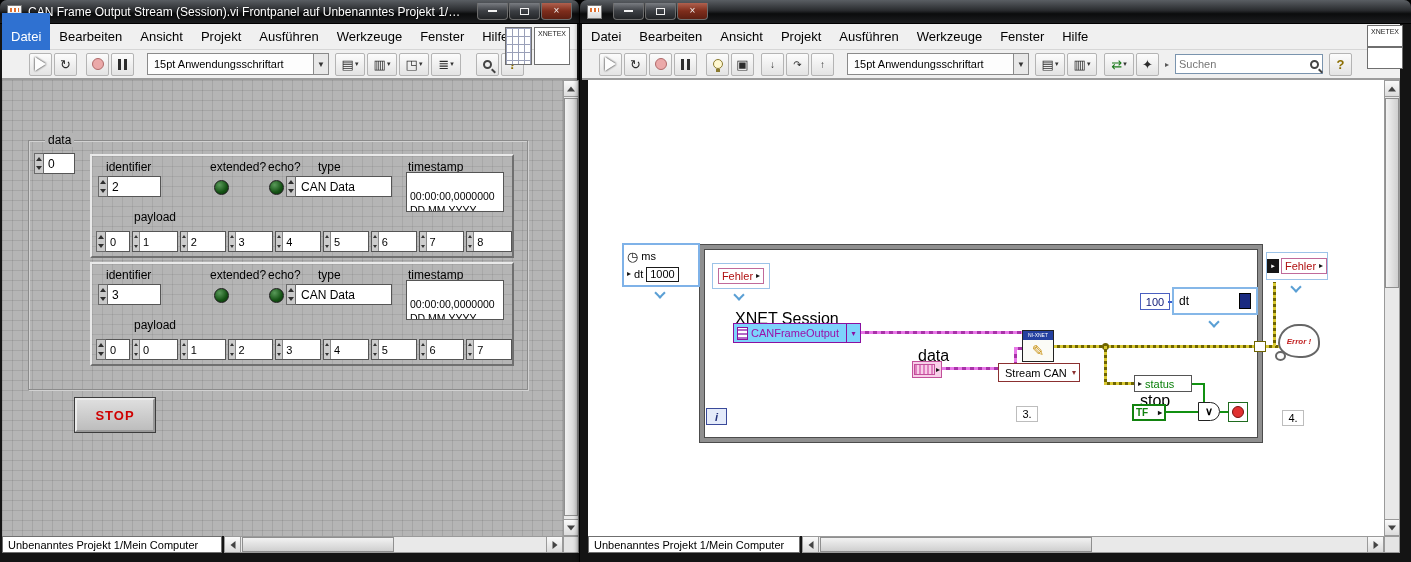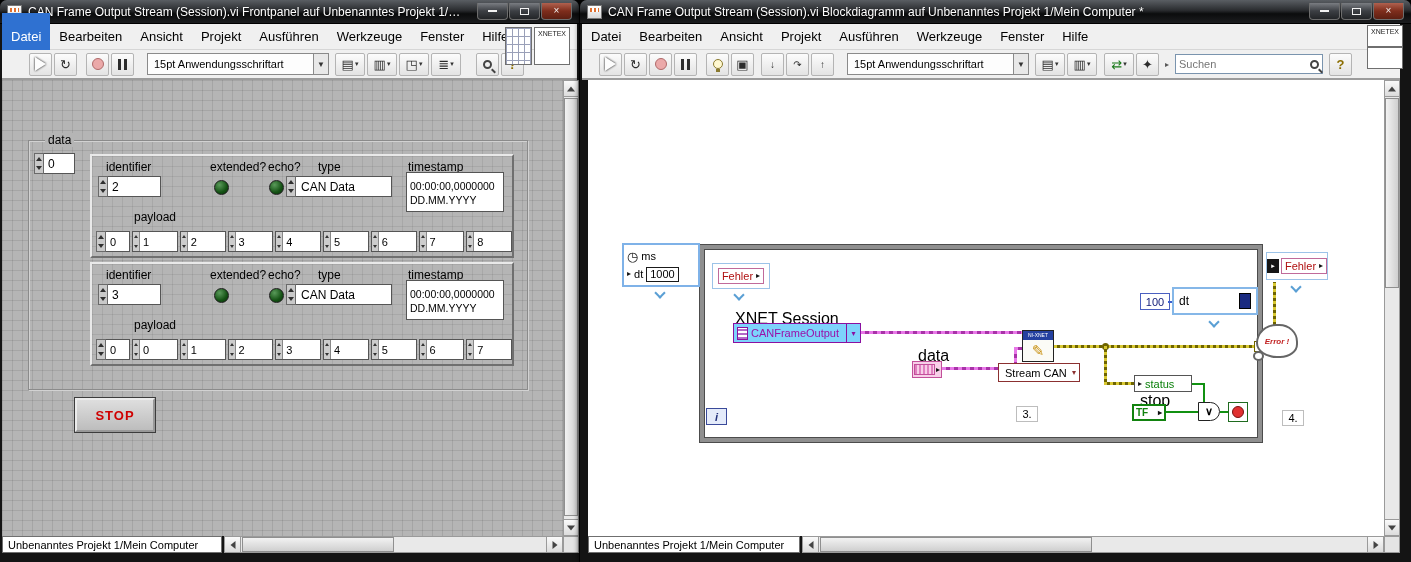--- a/index.html
+++ b/index.html
@@ -52,21 +52,21 @@
   .frame3d{position:absolute;border:2px solid;border-color:#e9e9e9 #6f6f6f #6f6f6f #e9e9e9;background:#b5b5b5;
     background-image:linear-gradient(to right,rgba(0,0,0,.07) 1px,transparent 1px),linear-gradient(to bottom,rgba(0,0,0,.07) 1px,transparent 1px);background-size:10px 10px}
   .ctl{position:absolute;display:flex;align-items:stretch}
   .spin{width:10px;border:1px solid #6a6a6a;background:#c9c9c9;position:relative;flex:0 0 auto}
   .spin::before{content:"";position:absolute;left:1px;top:3px;border-left:3px solid transparent;border-right:3px solid transparent;border-bottom:4px solid #2f2f2f}
   .spin::after{content:"";position:absolute;left:1px;bottom:3px;border-left:3px solid transparent;border-right:3px solid transparent;border-top:4px solid #2f2f2f}
   .numbox{background:#fff;border:1px solid #555;border-left:none;font-size:12px;display:flex;align-items:center;padding:0 4px;color:#000}
   .led{position:absolute;width:15px;height:15px;border-radius:50%;border:1px solid #1d1d1d;
     background:radial-gradient(circle at 35% 30%,#5a9a5a,#145214 60%,#0a320a)}
   .combo{background:#fff;border:1px solid #555;border-left:none;font-size:12px;display:flex;align-items:center;padding:0 5px;color:#000}
-  .tsbox{position:absolute;background:#fff;border:1px solid #555;font-size:10.5px;line-height:1.35;padding:6px 3px;color:#000;overflow:hidden;white-space:nowrap}
+  .tsbox{position:absolute;background:#fff;border:1px solid #555;font-size:10.5px;line-height:1.35;padding:16px 3px;color:#000;overflow:hidden;white-space:nowrap}
   .prow{position:absolute;display:flex;gap:2px}
   .pcell{flex:1;display:flex;align-items:stretch;background:#fff;border:1px solid #555;height:21px}
   .pcell .pspin{width:7px;border-right:1px solid #888;background:#cdcdcd;position:relative;flex:0 0 auto}
   .pcell .pspin::before{content:"";position:absolute;left:1px;top:3px;border-left:2px solid transparent;border-right:2px solid transparent;border-bottom:3px solid #333}
   .pcell .pspin::after{content:"";position:absolute;left:1px;bottom:3px;border-left:2px solid transparent;border-right:2px solid transparent;border-top:3px solid #333}
   .pval{flex:1;font-size:11px;display:flex;align-items:center;padding-left:3px;color:#000}
   .stopbtn{position:absolute;background:linear-gradient(#dedede,#bdbdbd);border:2px outset #ececec;box-shadow:0 0 0 1px #3c3c3c;
     color:#cf0000;font-weight:bold;font-size:13px;letter-spacing:1px;display:flex;align-items:center;justify-content:center}
   
   .statusrow{position:absolute;height:17px}
@@ -361,21 +361,20 @@
         </span>
       <span class="sarrow right"></span>
     </div>
     <div class="corner" style="left:561px;top:0;width:16px;height:17px"></div>
   </div>
 </div>
 
 <div class="win" style="left:580px;width:831px">
   <div class="titlebar">
     <span class="tb-icon"></span>
-    <span class="title-text">CAN Frame Output Stream (Session).vi Blockdiagramm auf Unbenanntes Projekt 1/Mein Computer *</span>
     <span class="winbtns">
       <span class="winbtn">
           <span class="bar"></span>
         </span>
       <span class="winbtn">
           <span class="box"></span>
         </span>
       <span class="winbtn close">×</span>
     </span>
   </div>
@@ -544,21 +543,21 @@
 
     <div class="selframe" style="left:678px;top:172px;width:62px;height:28px">
       <span class="bterm">▸</span>
       <span class="errbox">
           <span>Fehler</span>
           <i class="ar">▸</i>
         </span>
     </div>
     <span class="chev" style="left:704px;top:203px"></span>
 
-    <div class="cloud" style="left:668px;top:244px;width:42px;height:34px">
+    <div class="cloud" style="left:690px;top:244px;width:42px;height:34px">
       <span>Error !</span>
     </div>
   </div>
 
   <div class="vscroll" style="left:804px;top:80px;height:456px">
     <span class="sarrow up"></span>
     <span class="vtrack">
         <span class="vthumb" style="top:1px;height:190px"></span>
       </span>
     <span class="sarrow down"></span>

